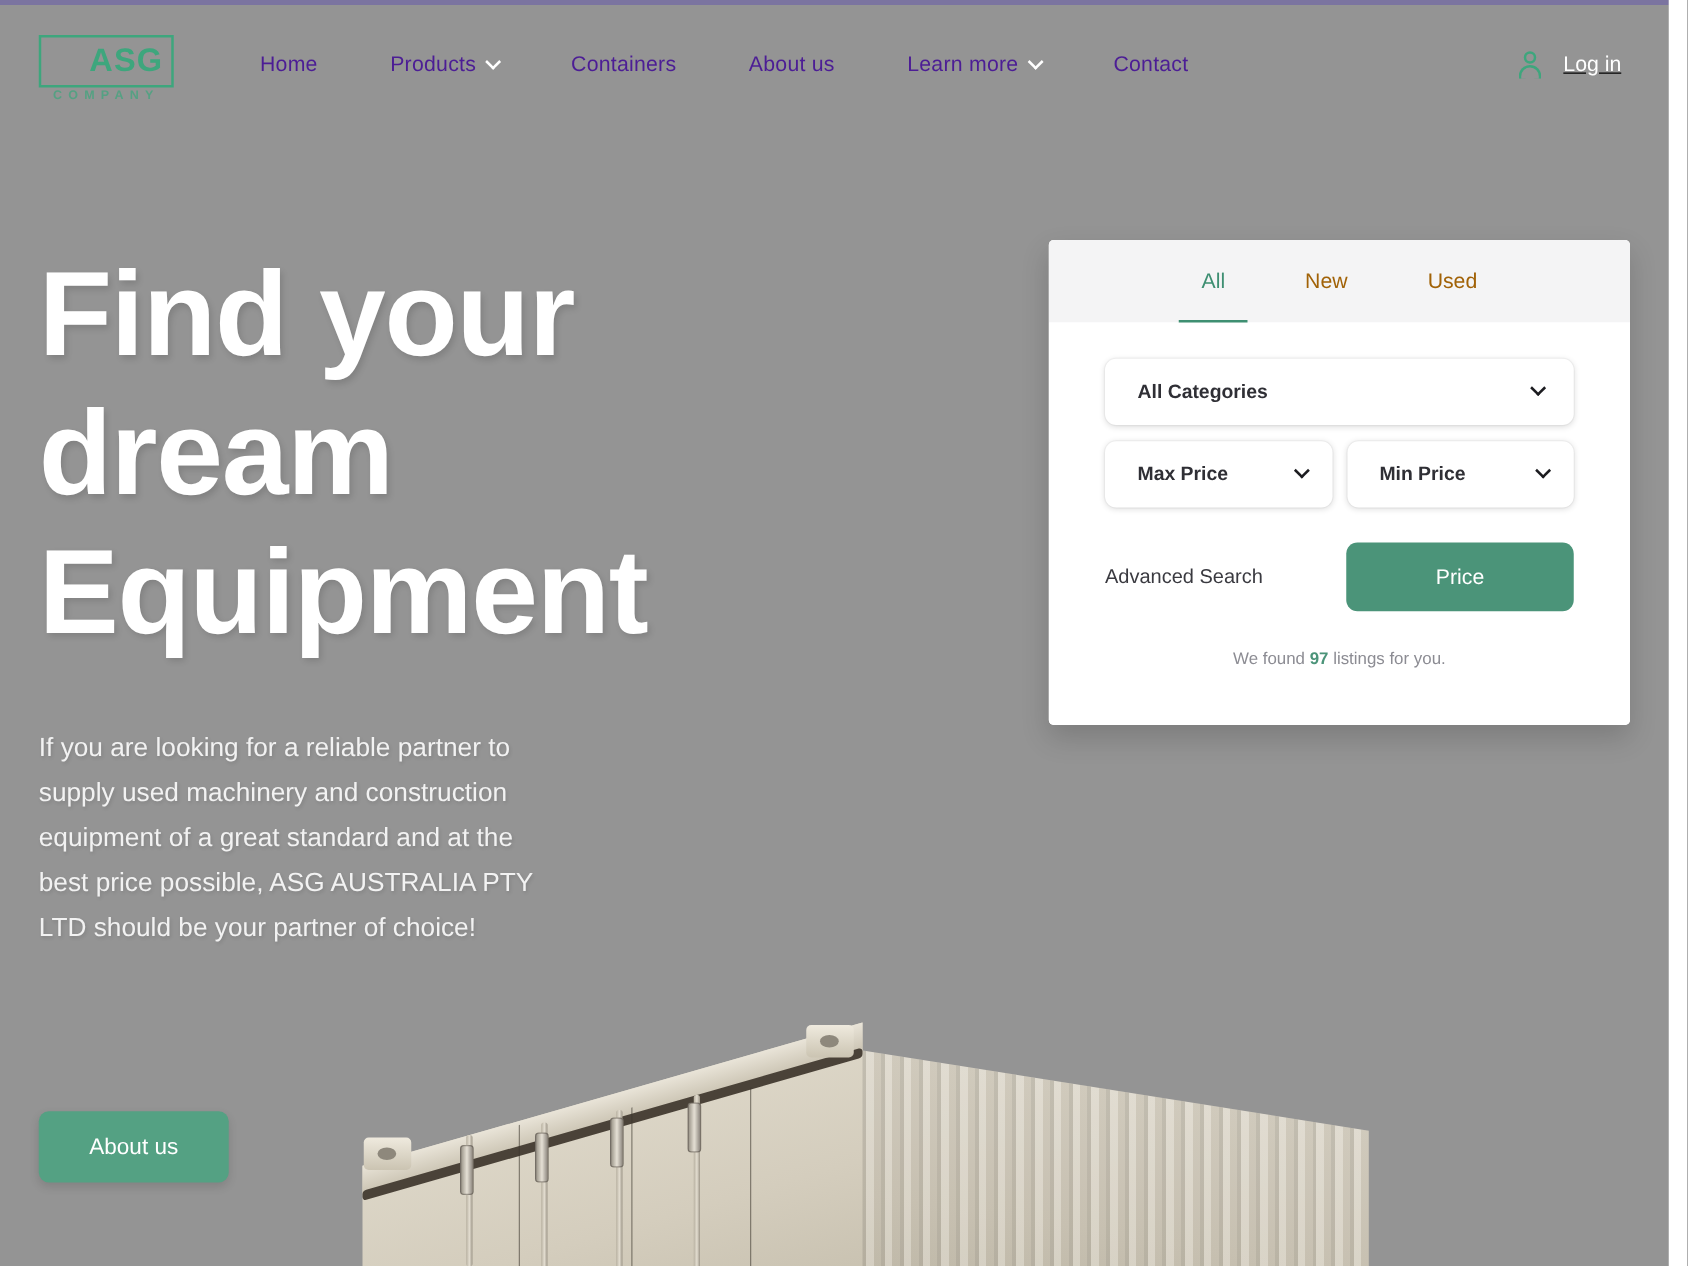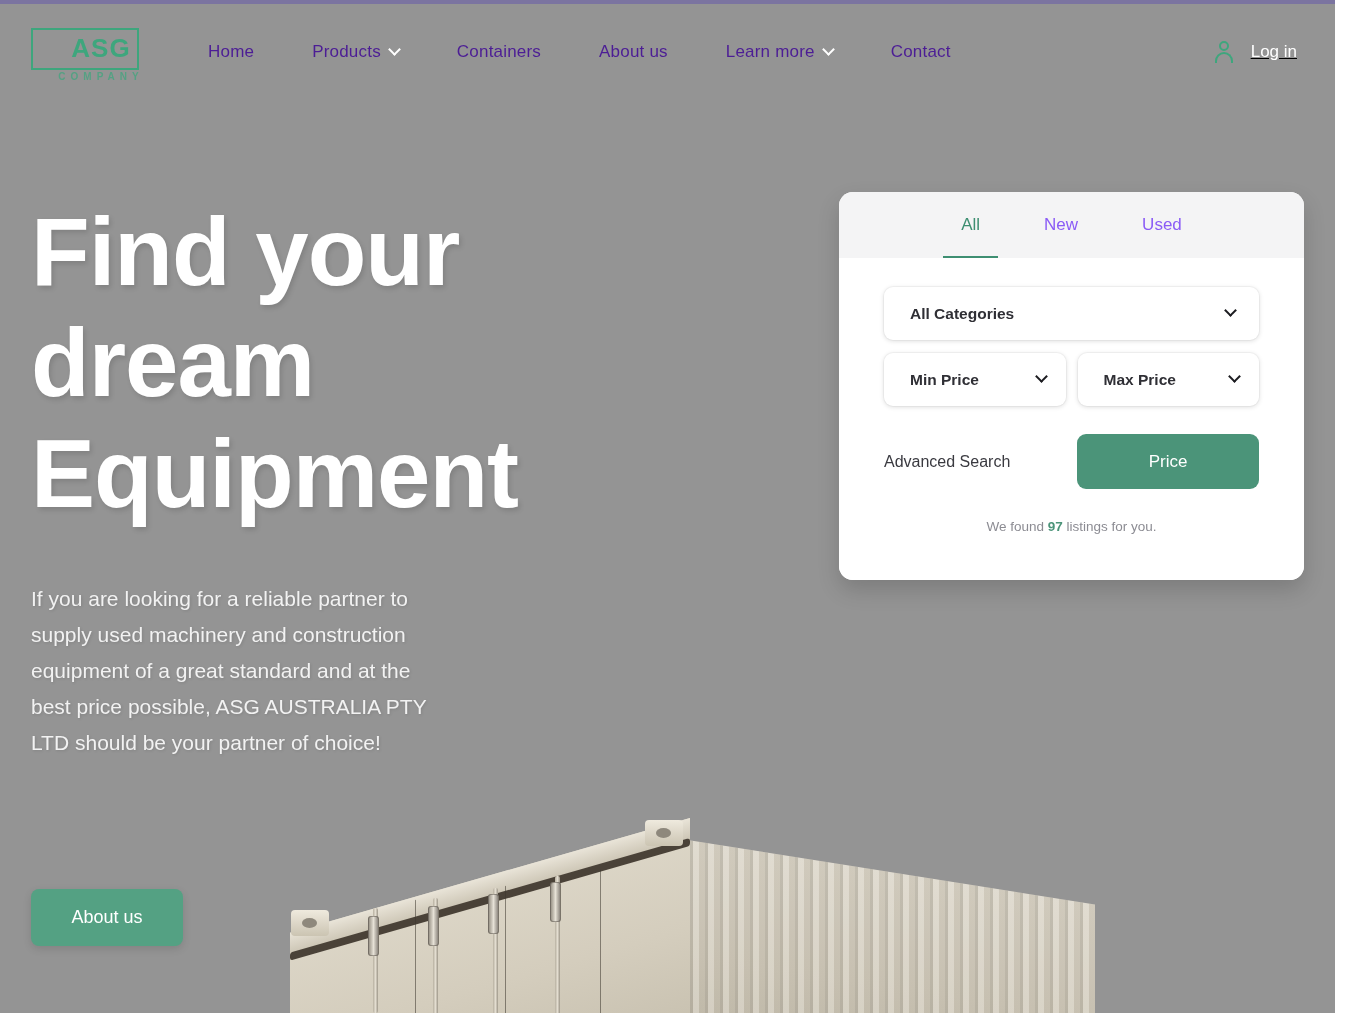--- a/index.html
+++ b/index.html
@@ -184,21 +184,21 @@
     text-align: center;
     font-weight: 800;
     font-size: 26px;
     letter-spacing: 1px;
     color: #3ea67d;
     line-height: 30px;
     padding-left: 32px;
   }
   #brand-logo .company {
     position: absolute;
-    left: 16px; top: 43px;
+    left: 0; top: 43px;
     width: 108px;
     text-align: center;
     font-weight: 700;
     font-size: 10px;
     letter-spacing: 5px;
     color: #3ea67d;
     opacity: .72;
   }
 
   #main-nav {
@@ -299,38 +299,38 @@
     cursor: pointer;
     z-index: 12;
     box-shadow: 0 3px 8px rgba(0,0,0,0.12);
   }
 
   
   #search-card {
     position: absolute;
     left: 839px; top: 192px;
     width: 465px;
-    border-radius: 14px;
+    border-radius: 4px;
     background: #ffffff;
     box-shadow: 0 10px 22px rgba(0,0,0,0.16);
     z-index: 30;
     overflow: hidden;
   }
   #search-tabs {
     height: 66px;
     background: #f4f4f5;
     display: flex;
     align-items: center;
     justify-content: center;
     gap: 0;
   }
   .tab {
     position: relative;
     font-size: 17px;
-    color: #8b5cf6;
+    color: #a16207;
     padding: 0 32px;
     height: 66px;
     line-height: 66px;
     cursor: pointer;
   }
   .tab.active { color: #3e8f72; }
   .tab.active::after {
     content: "";
     position: absolute;
     left: 14px; right: 14px; bottom: 0;
@@ -489,25 +489,25 @@
 
     <div id="search-body">
 
       <div class="field">
         <span class="label">All Categories</span>
         <i class="caret"></i>
       </div>
 
       <div id="price-row">
         <div class="field">
-          <span class="label">Min Price</span>
+          <span class="label">Max Price</span>
           <i class="caret"></i>
         </div>
         <div class="field">
-          <span class="label">Max Price</span>
+          <span class="label">Min Price</span>
           <i class="caret"></i>
         </div>
       </div>
 
       <div id="action-row">
         <span id="advanced-search-link">Advanced Search</span>
         <button id="search-button">Price</button>
       </div>
 
       <div id="listing-count">

